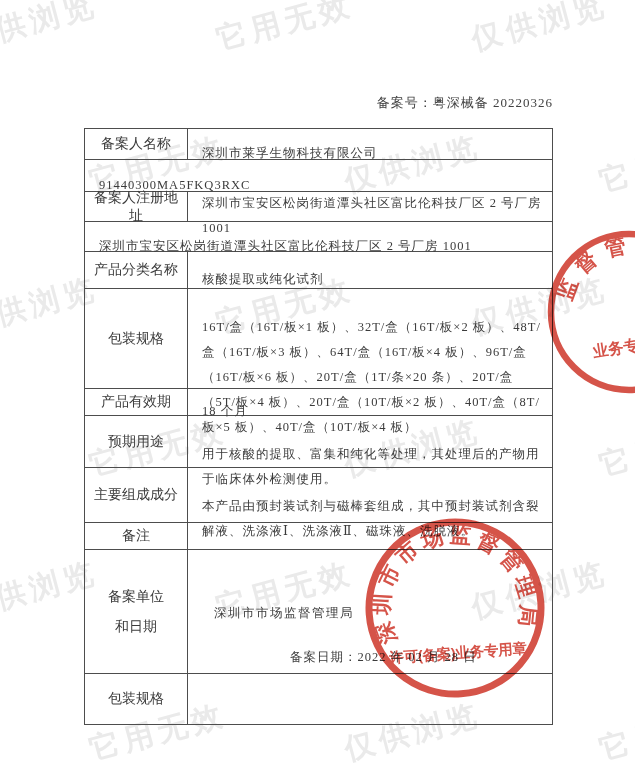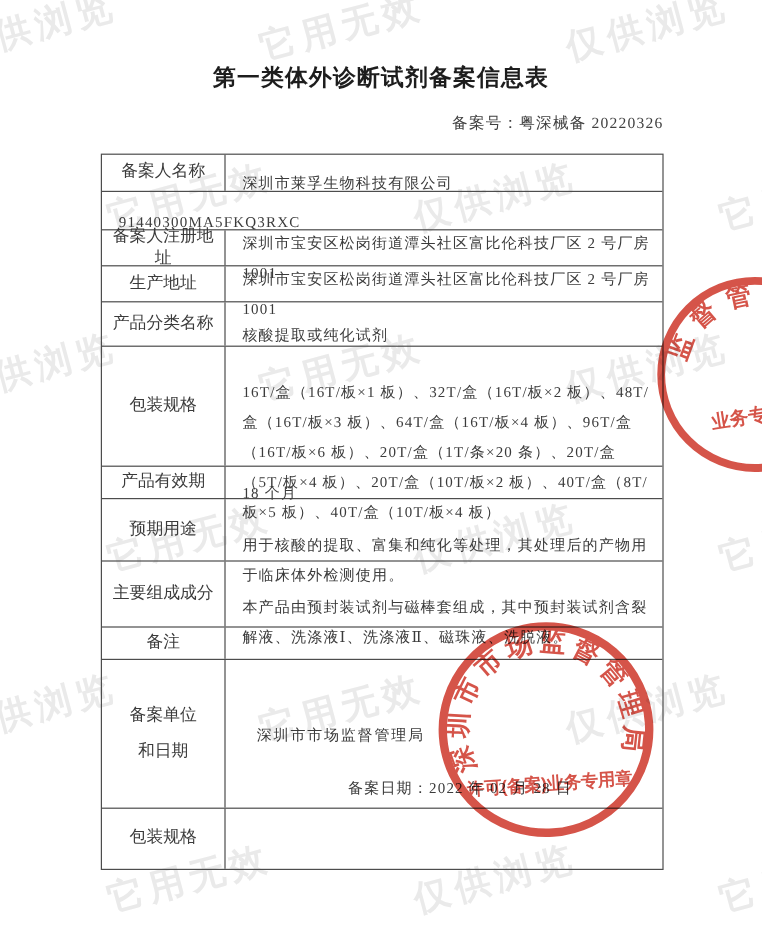--- a/index.html
+++ b/index.html
@@ -79,41 +79,39 @@
       <span class="wm" style="left: 343px; top: 428px;">仅供浏览</span>
       <span class="wm" style="left: 598px; top: 428px;">它用无效</span>
       <span class="wm" style="left: -40px; top: 570px;">仅供浏览</span>
       <span class="wm" style="left: 215px; top: 570px;">它用无效</span>
       <span class="wm" style="left: 470px; top: 570px;">仅供浏览</span>
       <span class="wm" style="left: 88px; top: 712px;">它用无效</span>
       <span class="wm" style="left: 343px; top: 712px;">仅供浏览</span>
       <span class="wm" style="left: 598px; top: 712px;">它用无效</span>
     </div>
 
-  <h1 class="title">第一类体外诊断试剂备案信息表</h1>
   <div class="filing-no">备案号：粤深械备 20220326</div>
 
   <div class="doc-table">
 
     <div class="row r0">
       <div class="cell-label">备案人名称</div>
       <div class="cell-value">深圳市莱孚生物科技有限公司</div>
     </div>
 
     <div class="row r1">
       <div class="cell-value">91440300MA5FKQ3RXC</div>
     </div>
 
     <div class="row r2">
       <div class="cell-label">备案人注册地址</div>
       <div class="cell-value">深圳市宝安区松岗街道潭头社区富比伦科技厂区 2 号厂房 1001</div>
     </div>
 
     <div class="row r3">
-      <div class="cell-label">生产地址</div>
       <div class="cell-value">深圳市宝安区松岗街道潭头社区富比伦科技厂区 2 号厂房 1001</div>
     </div>
 
     <div class="row r4">
       <div class="cell-label">产品分类名称</div>
       <div class="cell-value">核酸提取或纯化试剂</div>
     </div>
 
     <div class="row r5">
       <div class="cell-label">包装规格</div>

